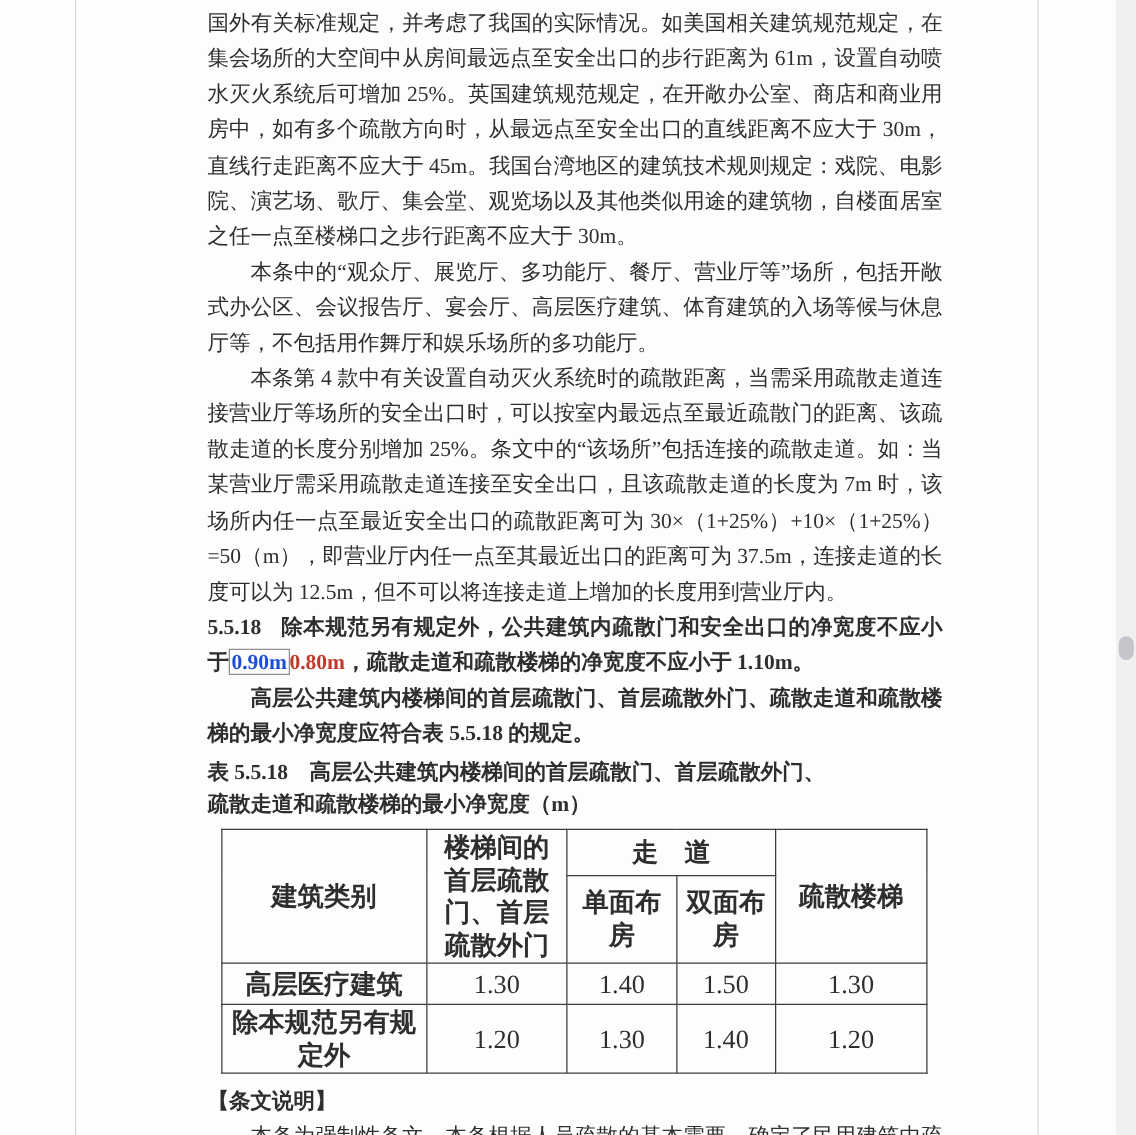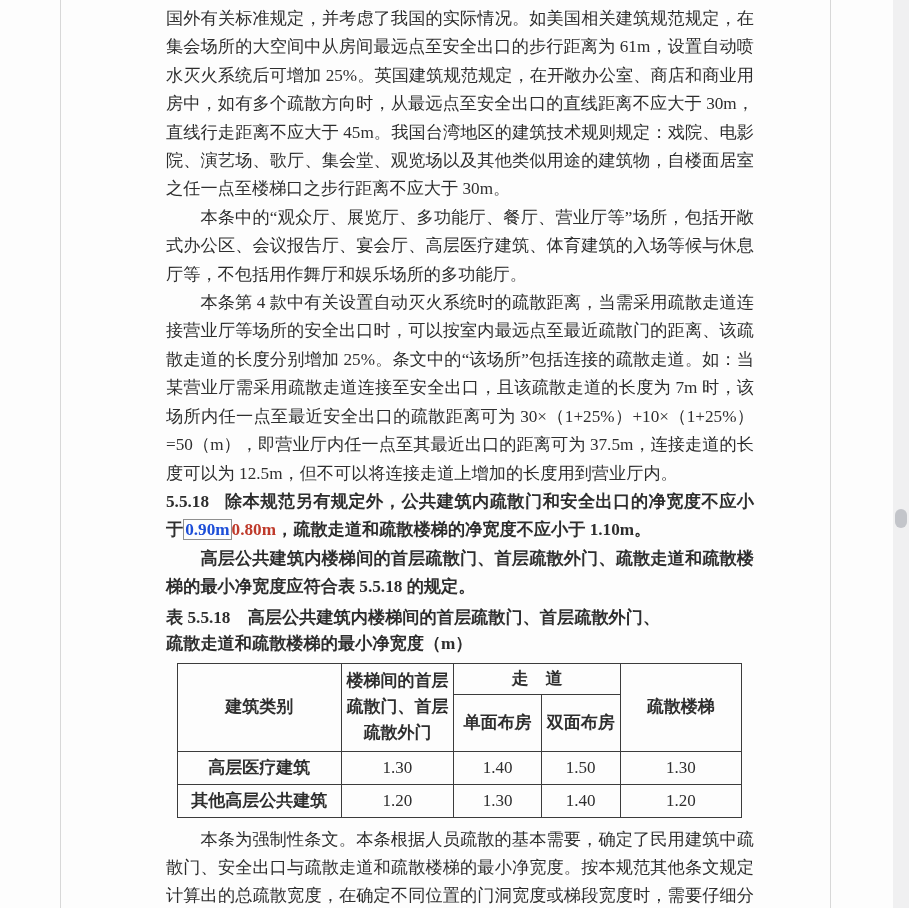--- a/index.html
+++ b/index.html
@@ -31,21 +31,21 @@
 
   .table-caption{font-weight:bold;line-height:26px;margin-top:3px;}
   .table-caption .cap-line{display:block;}
 
   table.spec{
     border-collapse:collapse;margin:6px 0 8px 11px;width:565px;
     table-layout:fixed;
   }
   table.spec th,table.spec td{
     border:1px solid #3c3c3c;text-align:center;vertical-align:middle;
-    padding:1px 4px;font-size:17px;line-height:26px;
+    padding:1px 4px;font-size:21px;line-height:26px;
   }
   table.spec th{font-weight:bold;}
   td.cat{font-weight:bold;}
   col.c1{width:29%;}col.c2{width:20%;}col.c3{width:15.5%;}col.c4{width:14%;}col.c5{width:21.5%;}
   tr.group-row th{height:28px;}
   tr.sub-row th{height:54px;}
   tr.data-row td{height:30px;}
 
   .explain-heading{font-weight:bold;margin-top:6px !important;}
 </style>
@@ -96,29 +96,30 @@
         <th>双面布房</th>
       </tr>
       <tr class="data-row">
         <td class="cat">高层医疗建筑</td>
         <td>1.30</td>
         <td>1.40</td>
         <td>1.50</td>
         <td>1.30</td>
       </tr>
       <tr class="data-row">
-        <td class="cat">其他高层公共建筑</td>
+        <td class="cat">除本规范另有规定外</td>
         <td>1.20</td>
         <td>1.30</td>
         <td>1.40</td>
         <td>1.20</td>
       </tr>
     </tbody>
       </table>
 
+    <p class="explain-heading">【条文说明】</p>
 
     <p class="indent">本条为强制性条文。本条根据人员疏散的基本需要，确定了民用建筑中疏散门、安全出口与疏散走道和疏散楼梯的最小净宽度。按本规范其他条文规定计算出的总疏散宽度，在确定不同位置的门洞宽度或梯段宽度时，需要仔细分配其宽度并根据通过</p>
 
   </div>
 
   <div class="scroll-strip">
     <div class="scroll-thumb"></div>
   </div>
 
 </div>

